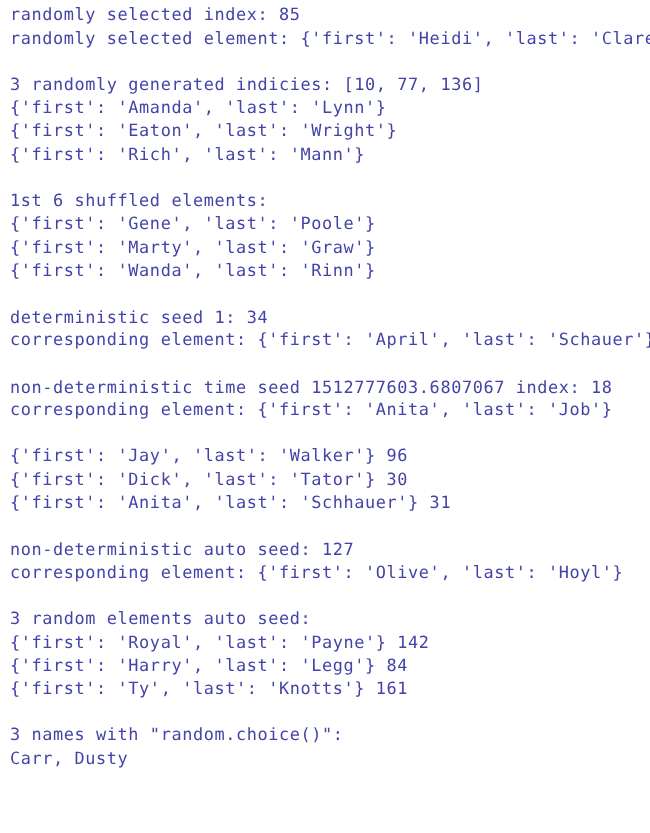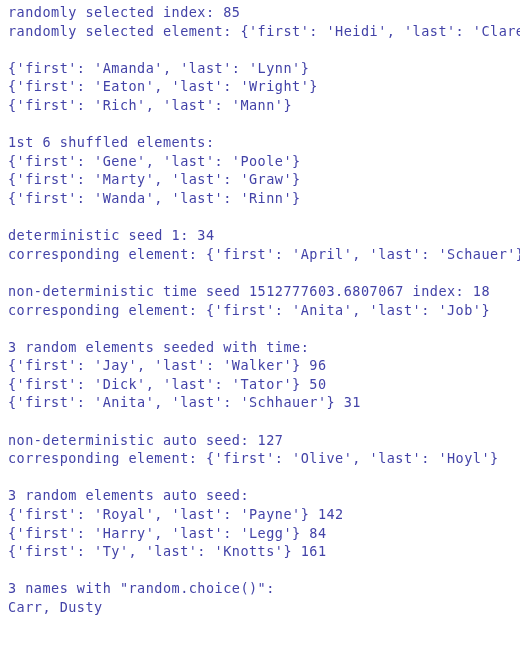--- a/index.html
+++ b/index.html
@@ -35,38 +35,38 @@
     color: transparent;
   }
 </style>
 </head>
 <body>
 
 <div id="console-output" style="color: rgb(67, 67, 168); background: rgb(255, 255, 255);">
     <div class="out-line">randomly selected index: 85</div>
     <div class="out-line">randomly selected element: {'first': 'Heidi', 'last': 'Clare'}</div>
     <div class="out-line blank">&nbsp;</div>
+    <div class="out-line">3 randomly generated indicies: [10, 77, 136]</div>
     <div class="out-line">{'first': 'Amanda', 'last': 'Lynn'}</div>
     <div class="out-line">{'first': 'Eaton', 'last': 'Wright'}</div>
     <div class="out-line">{'first': 'Rich', 'last': 'Mann'}</div>
     <div class="out-line blank">&nbsp;</div>
     <div class="out-line">1st 6 shuffled elements:</div>
     <div class="out-line">{'first': 'Gene', 'last': 'Poole'}</div>
     <div class="out-line">{'first': 'Marty', 'last': 'Graw'}</div>
     <div class="out-line">{'first': 'Wanda', 'last': 'Rinn'}</div>
     <div class="out-line blank">&nbsp;</div>
     <div class="out-line">deterministic seed 1: 34</div>
     <div class="out-line">corresponding element: {'first': 'April', 'last': 'Schauer'}</div>
     <div class="out-line blank">&nbsp;</div>
     <div class="out-line">non-deterministic time seed 1512777603.6807067 index: 18</div>
     <div class="out-line">corresponding element: {'first': 'Anita', 'last': 'Job'}</div>
     <div class="out-line blank">&nbsp;</div>
-    <div class="out-line">3 random elements seeded with time:</div>
     <div class="out-line">{'first': 'Jay', 'last': 'Walker'} 96</div>
-    <div class="out-line">{'first': 'Dick', 'last': 'Tator'} 50</div>
+    <div class="out-line">{'first': 'Dick', 'last': 'Tator'} 30</div>
     <div class="out-line">{'first': 'Anita', 'last': 'Schhauer'} 31</div>
     <div class="out-line blank">&nbsp;</div>
     <div class="out-line">non-deterministic auto seed: 127</div>
     <div class="out-line">corresponding element: {'first': 'Olive', 'last': 'Hoyl'}</div>
     <div class="out-line blank">&nbsp;</div>
     <div class="out-line">3 random elements auto seed:</div>
     <div class="out-line">{'first': 'Royal', 'last': 'Payne'} 142</div>
     <div class="out-line">{'first': 'Harry', 'last': 'Legg'} 84</div>
     <div class="out-line">{'first': 'Ty', 'last': 'Knotts'} 161</div>
     <div class="out-line blank">&nbsp;</div>

